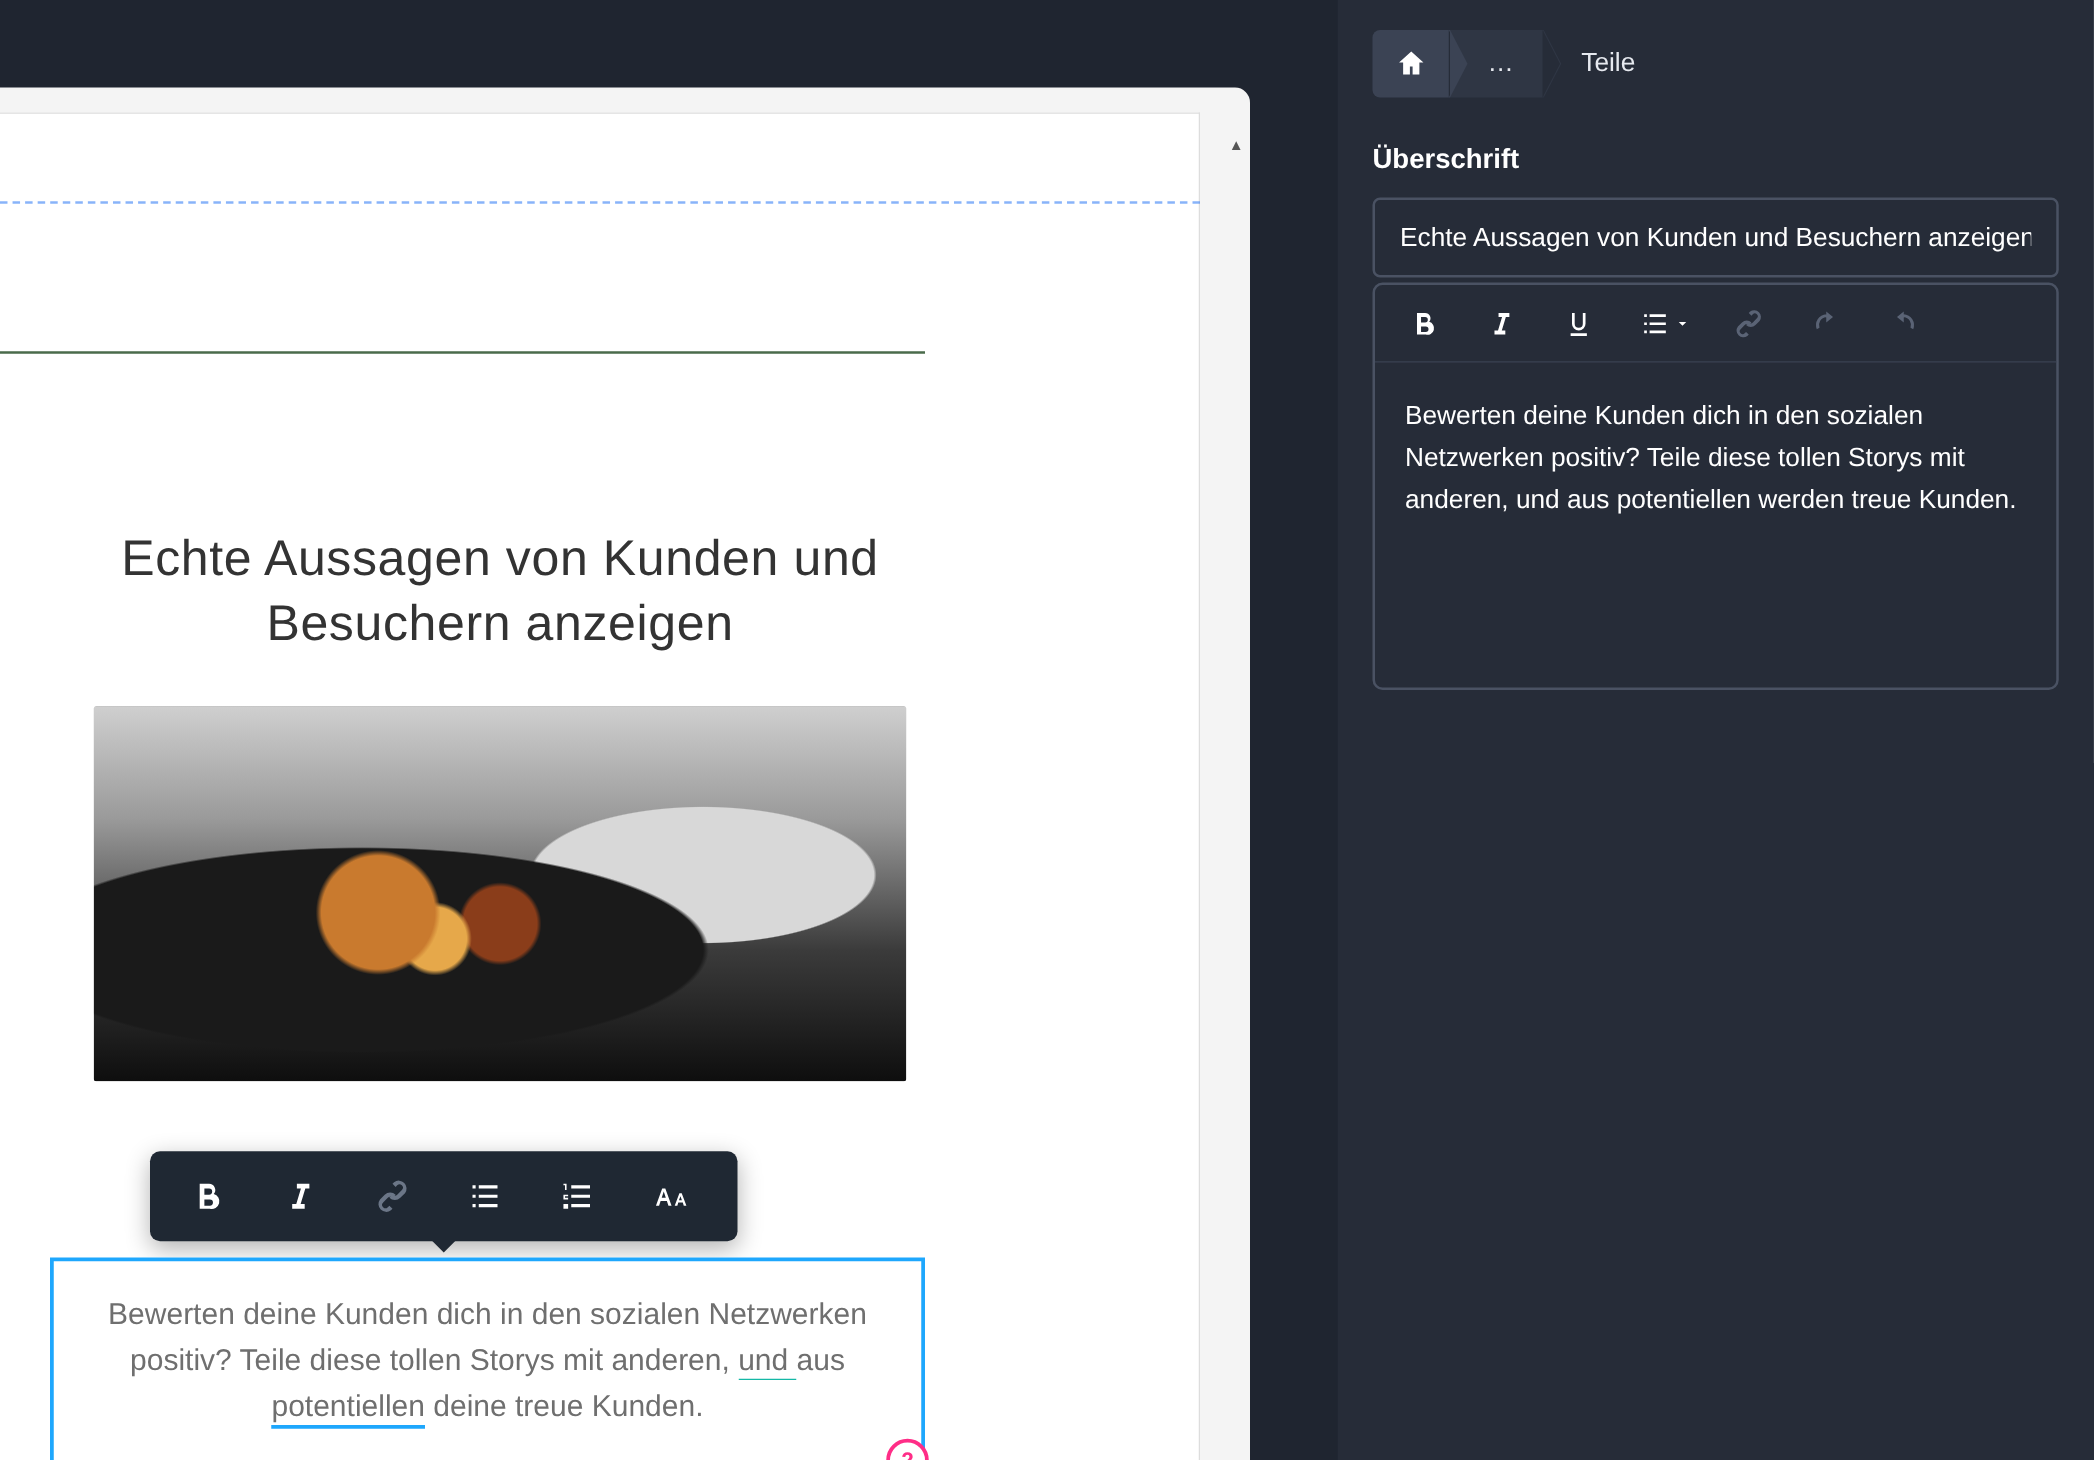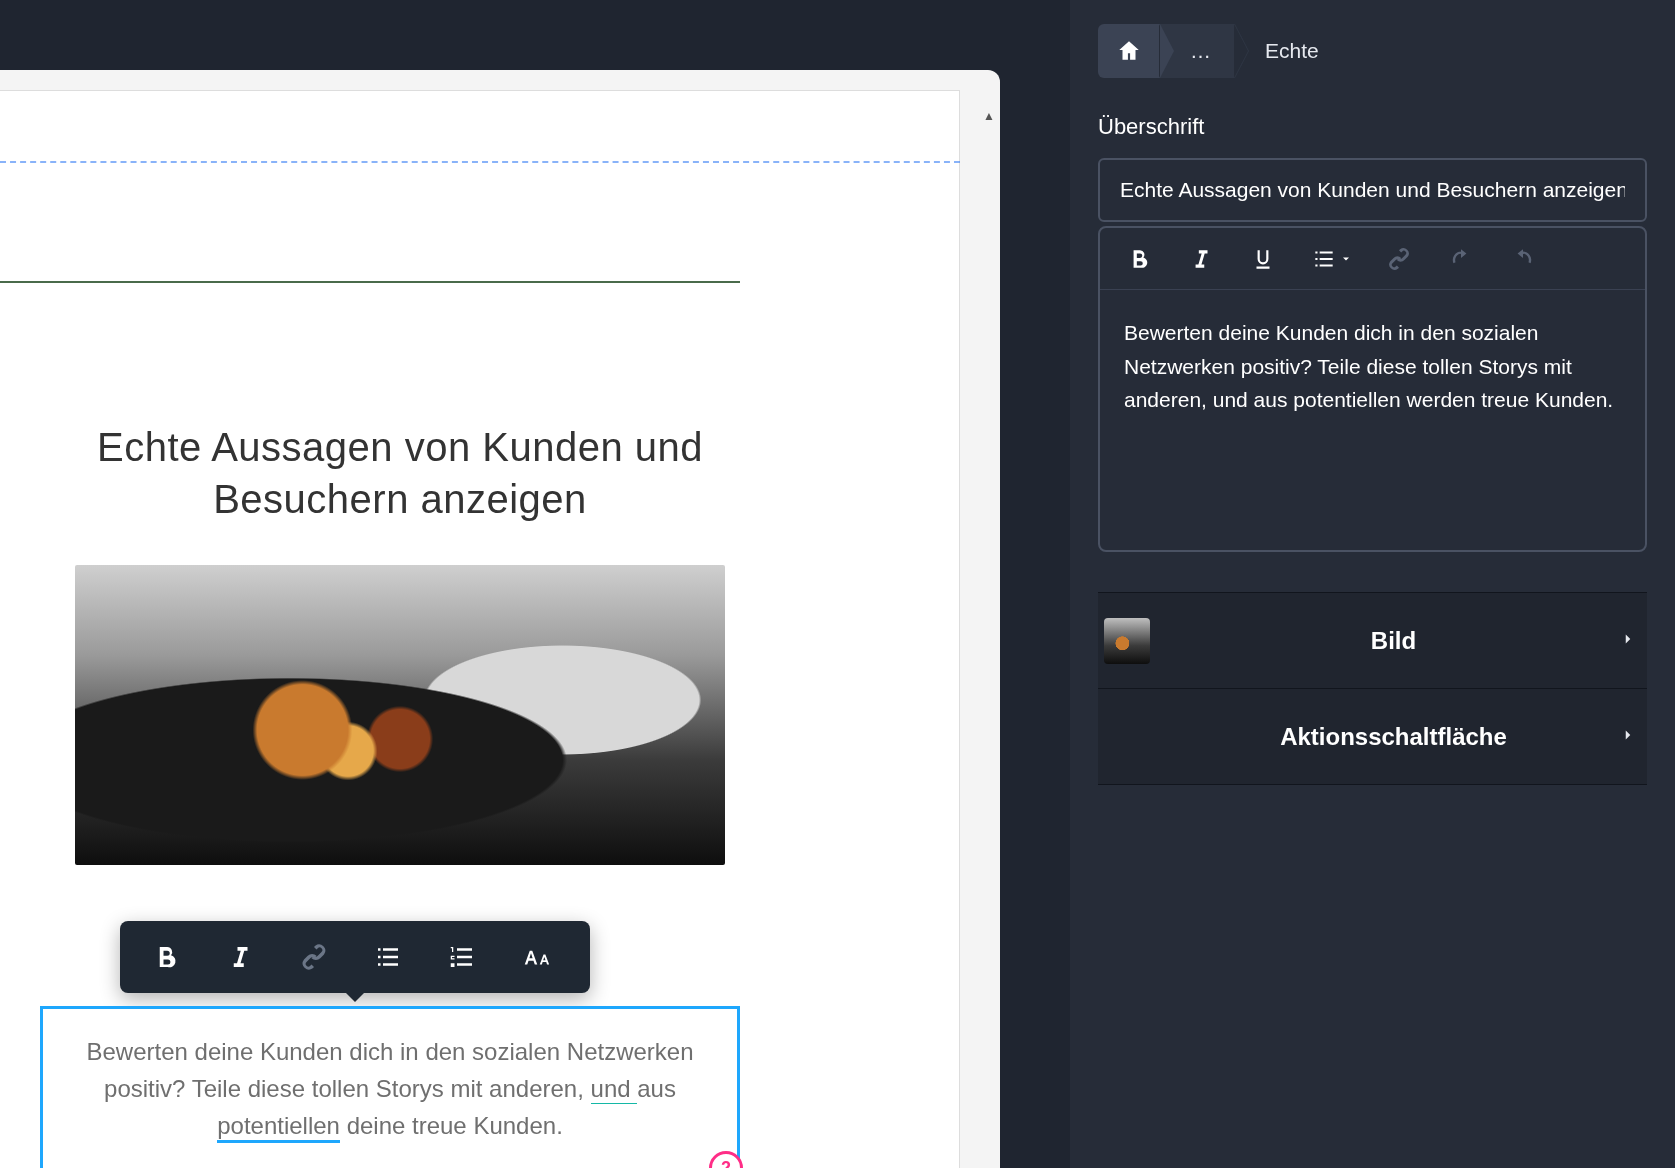--- a/index.html
+++ b/index.html
@@ -79,21 +79,21 @@
   .crumb.bgsep::after{
     content:""; position:absolute; right:-14px; top:0; width:0; height:0;
     border-top:27px solid transparent; border-bottom:27px solid transparent; border-left:14px solid #2f3644;
   }
   .crumb.home::after{
     content:""; position:absolute; right:-14px; top:0; width:0; height:0;
     border-top:27px solid transparent; border-bottom:27px solid transparent; border-left:14px solid #3b4354;
     z-index:2;
   }
 
-  .field-label { font-size:22px; font-weight:400; color:#fff; margin:10px 0 18px 0; }
+  .field-label { font-size:22px; font-weight:700; color:#fff; margin:10px 0 18px 0; }
   .text-input {
     width:100%; height:64px; background:transparent; border:2px solid #4a5263; border-radius:6px;
     color:#fff; font-size:21px; padding:0 20px; outline:none;
   }
   .rte {
     width:100%; border:2px solid #4a5263; border-radius:8px; margin-top:4px;
   }
   .rte-bar { height:62px; display:flex; align-items:center; gap:28px; padding:0 22px; border-bottom:1px solid #3a4152; }
   .rte-btn { color:#fff; display:flex; align-items:center; justify-content:center; width:34px; height:34px; cursor:pointer; }
   .rte-btn.disabled { color:#5a6375; }
@@ -182,21 +182,21 @@
 
 <div class="side">
 
   <div class="breadcrumb">
     <div class="crumb home">
       <svg viewBox="0 0 24 24">
           <path d="M12 3l9 8h-3v9h-5v-6H11v6H6v-9H3z"></path>
         </svg>
     </div>
     <div class="crumb bgsep sep">…</div>
-    <div class="crumb sep">Echte</div>
+    <div class="crumb sep">Teile</div>
   </div>
 
   <div class="field-label">Überschrift</div>
   <input class="text-input" value="Echte Aussagen von Kunden und Besuchern anzeigen" style="">
 
 
   <div class="rte">
     <div class="rte-bar">
       <div class="rte-btn">
         <svg viewBox="0 0 24 24">
@@ -233,33 +233,13 @@
       </div>
       <div class="rte-btn disabled">
         <svg viewBox="0 0 24 24">
             <path fill="currentColor" d="M12 5a8 8 0 0 1 7 11l-2-1a6 6 0 0 0-5-8V3L7 7l5 4V8z"></path>
           </svg>
       </div>
     </div>
     <div class="rte-body">Bewerten deine Kunden dich in den sozialen Netzwerken positiv? Teile diese tollen Storys mit anderen, und aus potentiellen werden treue Kunden.</div>
   </div>
 
-  <div class="accordion">
-    <div class="acc-row">
-      <div class="acc-thumb"></div>
-      <div class="acc-label">Bild</div>
-      <div class="acc-chevron">
-        <svg viewBox="0 0 24 24">
-            <path fill="currentColor" d="M9 6l6 6-6 6z"></path>
-          </svg>
-      </div>
-    </div>
-    <div class="acc-row">
-      <div style="width:46px;margin-right:18px"></div>
-      <div class="acc-label">Aktionsschaltfläche</div>
-      <div class="acc-chevron">
-        <svg viewBox="0 0 24 24">
-            <path fill="currentColor" d="M9 6l6 6-6 6z"></path>
-          </svg>
-      </div>
-    </div>
-  </div>
 </div>
 
 </body></html>

